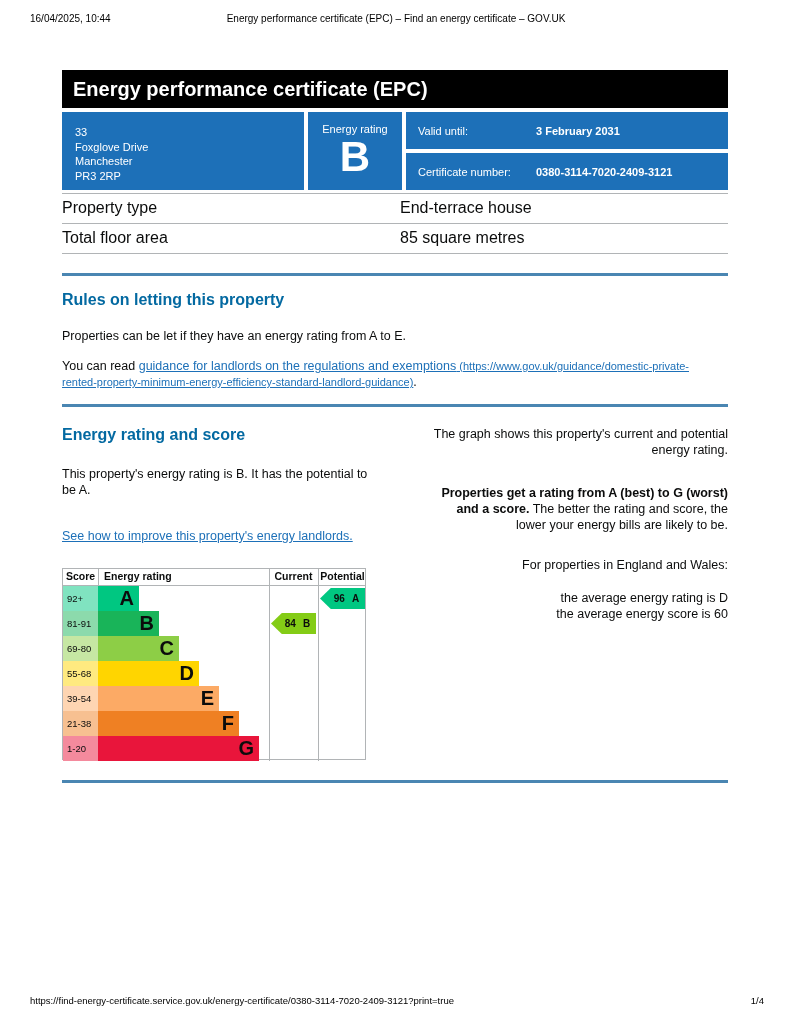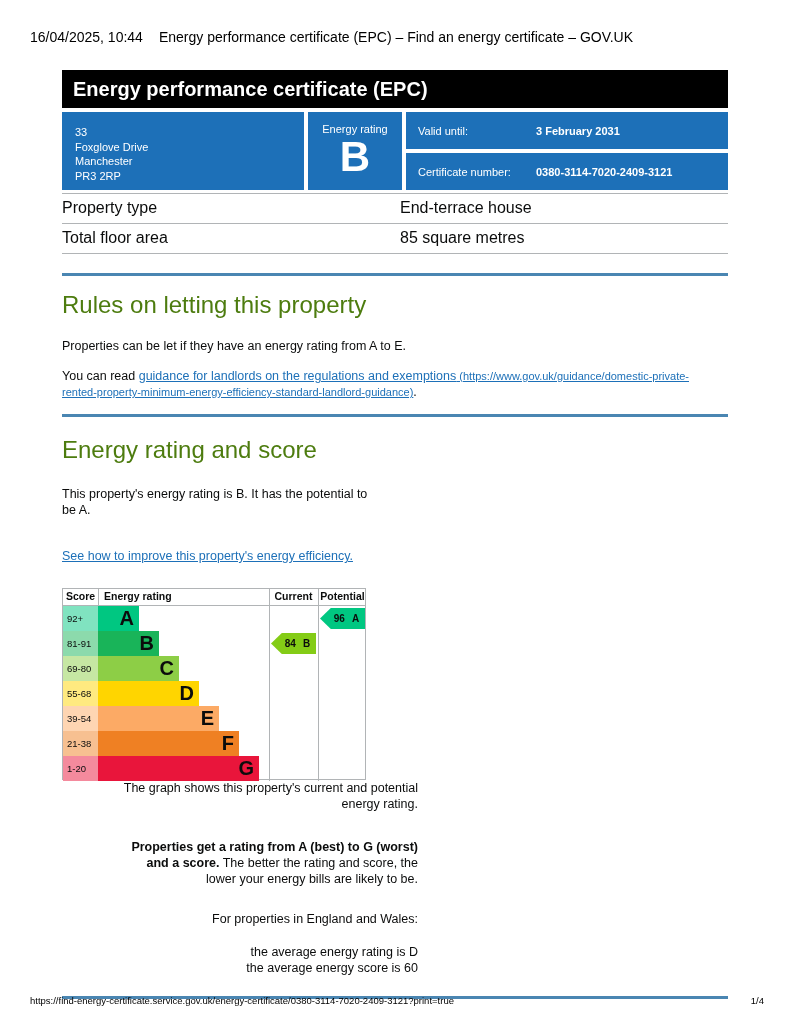--- a/index.html
+++ b/index.html
@@ -1,19 +1,19 @@
 <!DOCTYPE html>
 <html><head>
 <meta charset="utf-8">
 <style>
   * { margin:0; padding:0; box-sizing:border-box; }
   html,body { width:792px; height:1024px; background:#fff; font-family:"Liberation Sans", sans-serif; color:#0b0c0c; }
   body { position:relative; overflow:hidden; }
 
-  .print-header { position:absolute; top:13px; left:0; width:100%; font-size:14px; color:#000;margin-top:16px; }
+  .print-header { position:absolute; top:13px; left:0; width:100%; font-size:10px; color:#000; }
   .print-header .dt { position:absolute; left:30px; top:0; }
   .print-header .doc-title { width:100%; text-align:center; }
 
   .content { position:absolute; left:62px; top:70px; width:666px; }
 
   .banner { background:#000; color:#fff; height:38px; display:flex; align-items:center; padding-left:11px; }
   .banner h1 { font-size:20px; font-weight:bold; }
 
   .summary-row { display:flex; gap:4px; margin-top:4px; height:78px; }
   .blue-box { background:#1d70b8; color:#fff; font-size:11px; }
@@ -28,29 +28,29 @@
   .facts-table { margin-top:3px; }
   .facts-row { display:flex; border-top:1px solid #b1b4b6; padding:5px 0 6px 0; font-size:16px; }
   .facts-row:last-child { border-bottom:1px solid #b1b4b6; }
   .facts-label { width:338px; }
 
   .hr-blue { border:none; height:3px; background:#4a86b2; }
   .hr-1 { margin-top:19px; }
   .hr-2 { margin-top:14px; }
   .hr-3 { margin-top:20px; }
 
-  h2 { font-size:24px; font-weight:normal; color:#4d7c0f; }
+  h2 { font-size:16px; font-weight:bold; color:#0369a1; }
   .h2-rules { margin-top:15px; }
   p, .para { font-size:12.5px; line-height:1.28; }
   .p-rules { margin-top:19px; }
   .p-readlink { margin-top:14px; width:660px; }
   a, .link { color:#1d70b8; text-decoration:underline; cursor:pointer; }
   .link-url-small { font-size:11px; }
 
-  .two-col { display:flex; margin-top:19px;flex-direction:column; }
+  .two-col { display:flex; margin-top:19px; }
   .col-left { width:310px; }
   .col-right { width:304px; margin-left:52px;text-align:right; }
   .p-rating { margin-top:22px; }
   .p-improve { margin-top:30px; display:inline-block; }
 
   .col-right .rp1 { margin-bottom:27px; }
   .col-right .rp2 { margin-bottom:24px; }
   .col-right .rp3 { margin-bottom:17px; }
   .bold { font-weight:bold; }
 
@@ -128,21 +128,21 @@
   <h2 class="h2-rules">Rules on letting this property</h2>
   <p class="p-rules">Properties can be let if they have an energy rating from A to E.</p>
   <p class="p-readlink"><span>You can read </span><span class="link">guidance for landlords on the regulations and exemptions</span><span class="link link-url-small"> (https://www.gov.uk/guidance/domestic-private-rented-property-minimum-energy-efficiency-standard-landlord-guidance)</span><span>.</span></p>
 
   <hr class="hr-blue hr-2">
 
   <div class="two-col">
     <div class="col-left">
       <h2>Energy rating and score</h2>
       <p class="p-rating">This property's energy rating is B. It has the potential to be A.</p>
-      <span class="link para p-improve">See how to improve this property's energy efficiency.</span>
+      <span class="link para p-improve">See how to improve this property's energy landlords.</span>
 
       <div class="epc-chart">
         <div class="epc-header">
           <span class="h-score">Score</span>
           <span class="h-rating">Energy rating</span>
           <span class="h-current">Current</span>
           <span class="h-potential">Potential</span>
         </div>
         <div class="epc-rows" id="epc-rows">
             <div class="epc-row">

